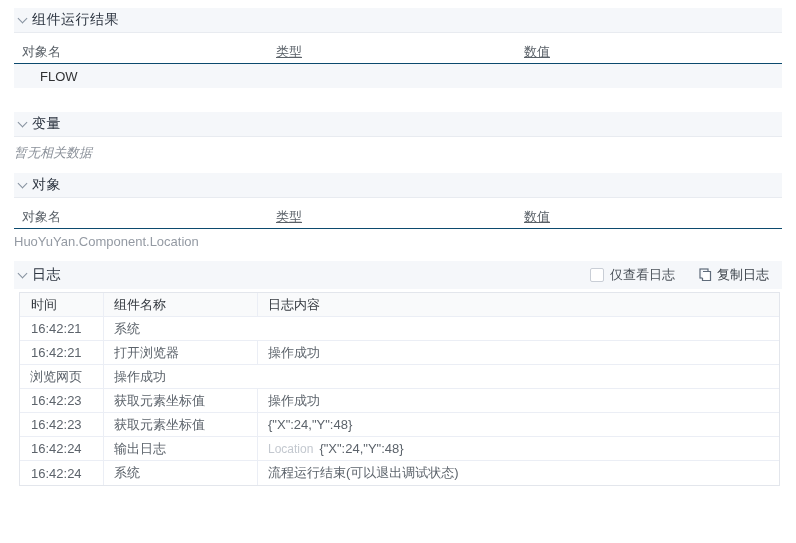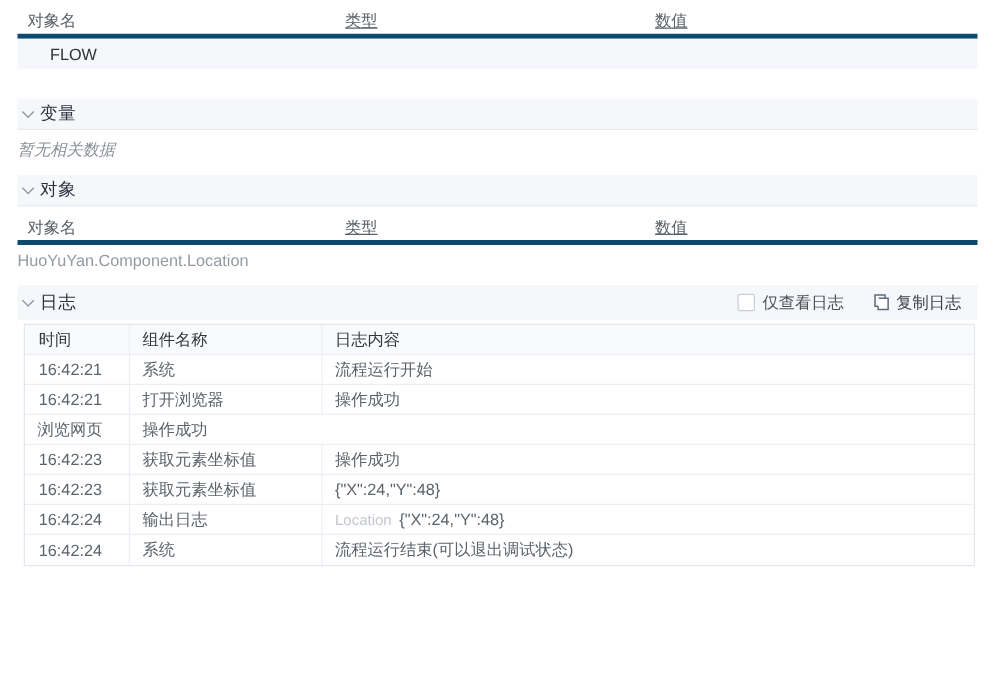--- a/index.html
+++ b/index.html
@@ -24,21 +24,21 @@
     transform: rotate(-45deg);
   }
   .sec-title { font-size: 14px; color: #2c3440; letter-spacing: .5px; }
 
   
   .obj-table { margin: 0 14px; }
   .obj-row {
     display: grid; grid-template-columns: 262px 248px 1fr;
     align-items: center; height: 24px;
   }
-  .obj-row.head { margin-top: 7px; border-bottom: 4px solid #0c4a6e; color: #5a6168; }
+  .obj-row.head { margin-top: 7px; border-bottom: 1px solid #0c4a6e; color: #5a6168; }
   .obj-row.head .cell { padding-left: 0; }
   .obj-row.head .cell.first { padding-left: 8px; }
   .cell { overflow: hidden; white-space: nowrap; }
   .cell.underlined { text-decoration: underline; cursor: pointer; }
   .obj-row.data { height: 24px; color: #303133; }
   .obj-row.data.striped { background: #f5f7fa; }
   .indent-flow { padding-left: 26px; }
   .tree-cell { display: flex; align-items: center; padding-left: 9px; }
   .expand-box {
     width: 11px; height: 11px; margin-right: 7px; flex: 0 0 auto;
@@ -98,20 +98,24 @@
   .log-cell.time { padding-left: 11px; }
   .tag-location {
     color: #c3c8cf; font-size: 12px; margin-right: 6px;
   }
 </style>
 </head>
 <body>
 
 <div class="panel">
 
+  <div class="sec-hdr first">
+    <span class="chev"></span>
+    <span class="sec-title">组件运行结果</span>
+  </div>
   <div class="obj-table">
     <div class="obj-row head">
       <span class="cell first">对象名</span>
       <span class="cell underlined">类型</span>
       <span class="cell underlined">数值</span>
     </div>
     <div class="obj-row data striped">
       <span class="cell indent-flow">FLOW</span>
       <span class="cell"></span>
       <span class="cell"></span>
@@ -166,21 +170,20 @@
   <div class="log-table">
     <div class="log-row head">
       <span class="log-cell time">时间</span>
       <span class="log-cell">组件名称</span>
       <span class="log-cell">日志内容</span>
     </div>
 
     <div class="log-row">
       <span class="log-cell time">16:42:21</span>
       <span class="log-cell">系统</span>
-      <span class="log-cell">流程运行开始</span>
     </div>
     <div class="log-row">
       <span class="log-cell time">16:42:21</span>
       <span class="log-cell">打开浏览器</span>
       <span class="log-cell">操作成功</span>
     </div>
     <div class="log-row">
       <span class="log-cell">浏览网页</span>
       <span class="log-cell">操作成功</span>
     </div>

